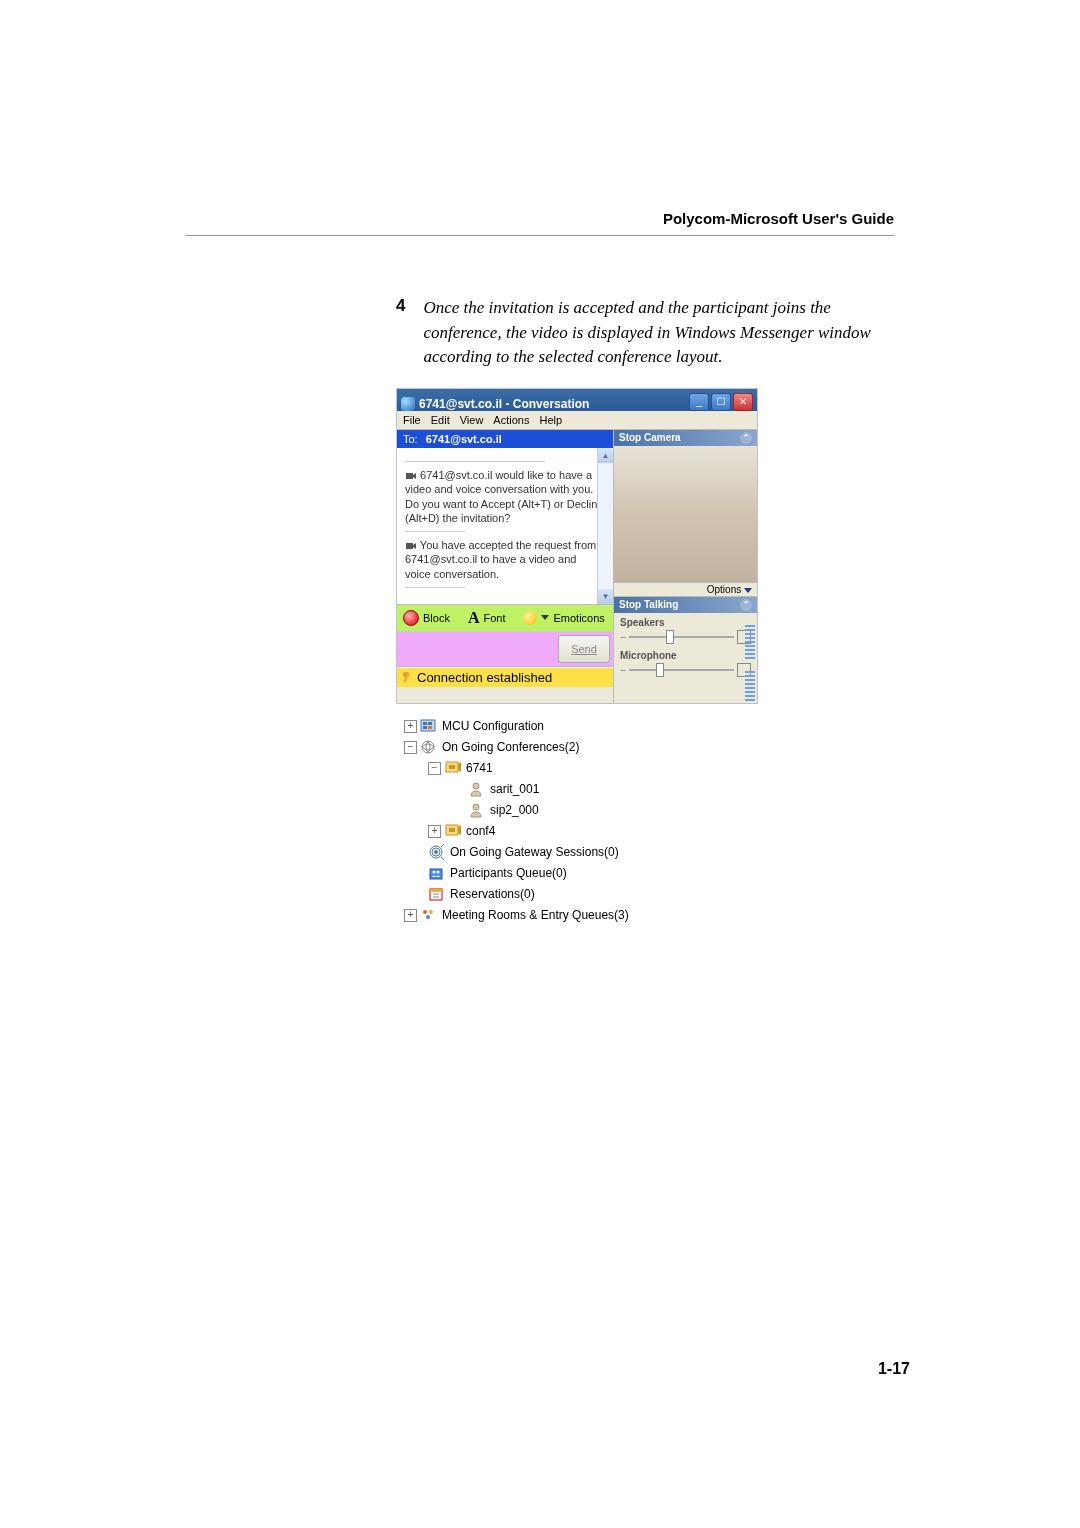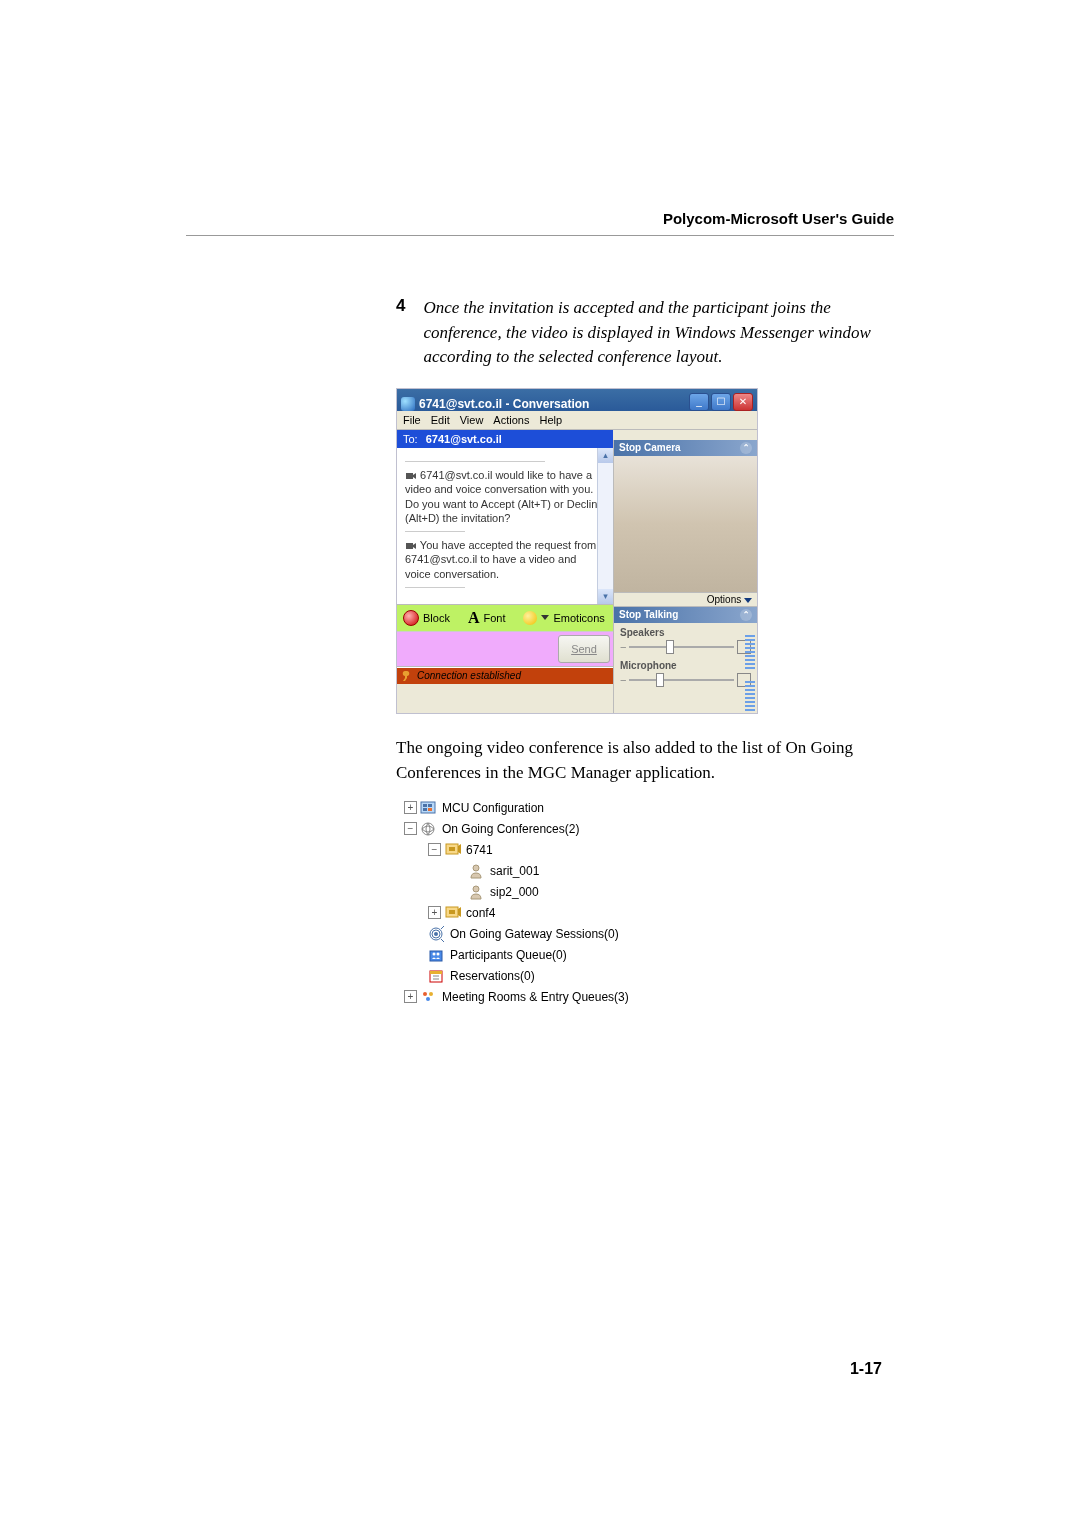--- a/index.html
+++ b/index.html
@@ -34,43 +34,43 @@
   .scrll .arr { position:absolute; left:0; right:0; height:15px; background:linear-gradient(to bottom,#dbe6fa,#b8c9ea); color:#4a72a8; display:flex; align-items:center; justify-content:center; font-size:9px; }
   .actionbar { background:#bef264; padding:4px 6px; display:flex; align-items:center; gap:18px; border-bottom:1px solid #ccc;text-align:right; }
   .actitem { display:flex; align-items:center; gap:4px; font-size:11px; }
   .circ { width:14px; height:14px; border-radius:50%; display:inline-block; }
   .circ.red { background:radial-gradient(circle at 35% 35%, #ffb0b0, #c00); border:1px solid #900; }
   .Aicon { font-family:'Times New Roman',serif; font-weight:bold; font-size:16px;}
   .emoticon { width:14px; height:14px; border-radius:50%; background:radial-gradient(circle at 35% 35%, #fff09c, #f0c000); display:inline-block; }
   .tri { display:inline-block; width:0; height:0; border-left:4px solid transparent; border-right:4px solid transparent; border-top:5px solid #333; }
   .inputarea { background:#f0abfc; height:34px; position:relative; border-bottom:1px solid #bbb; }
   .sendbtn { position:absolute; right:3px; top:3px; bottom:3px; width:50px; background:linear-gradient(to bottom,#f6f6f2,#e0e0d0); border:1px solid #aaa; border-radius:3px; display:flex; align-items:center; justify-content:center; color:#888; font-size:11px; }
-  .statusbar { background:#c2410c; padding:2px 4px; display:flex; align-items:center; gap:4px; border-top:1px solid #fff; font-size:10px;font-style:italic; }
+  .statusbar { background:#fde047; padding:2px 4px; display:flex; align-items:center; gap:4px; border-top:1px solid #fff; font-size:13px; }
   .statusbar .sic { width:12px; height:12px; display:inline-block; }
-  .rightcol { width:143px; background:#ece9d8; border-left:1px solid #bbb; display:flex; flex-direction:column;margin-top:10px; }
+  .rightcol { width:143px; background:#ece9d8; border-left:1px solid #bbb; display:flex; flex-direction:column; }
   .panelhdr { background:linear-gradient(to right,#4a72a8,#8aa6cd); color:#fff; font-size:10px; font-weight:bold; padding:2px 5px; display:flex; justify-content:space-between; align-items:center; }
   .chev { width:12px; height:12px; background:rgba(255,255,255,0.2); border-radius:50%; color:#fff; font-size:8px; display:flex; align-items:center; justify-content:center; }
   .videoarea { height:136px; background:linear-gradient(to bottom, #e8e2d8 0%, #d0c4b0 50%, #c0b4a0 100%); position:relative; border-bottom:1px solid #bbb; }
   .optbar { background:#ece9d8; text-align:right; padding:1px 5px; font-size:10px; border-bottom:1px solid #bbb; }
   .audiopanel { padding:4px 6px; font-size:10px; }
   .slider { display:flex; align-items:center; gap:3px; margin:2px 0 6px 0; }
   .slider .track { flex:1; height:2px; background:#aaa; position:relative; }
   .slider .thumb { width:6px; height:12px; background:#fff; border:1px solid #888; position:absolute; top:-6px; }
   .slider .mut { width:12px; height:12px; border:1px solid #888; display:inline-block; position:relative; }
   .vu { position:absolute; right:2px; width:10px; background:repeating-linear-gradient(to top, #6ca0e8 0 2px, transparent 2px 4px); }
   .vu1 { top:10px; height:36px; }
   .vu2 { top:58px; height:30px; }
 
   .para2 { margin-top:22px; font-size:17px; line-height:1.45; }
   .tree { margin-top:12px; font-family: Tahoma, Arial, sans-serif; font-size:12px; color:#000; width:300px; }
   .tree-row { display:flex; align-items:center; height:21px; white-space:nowrap; }
   .exp { width:11px; height:11px; border:1px solid #888; background:#fff; display:flex; align-items:center; justify-content:center; font-size:10px; line-height:1; color:#555; margin-right:3px; font-family:Arial; }
   .ticon { width:18px; height:16px; margin-right:4px; display:inline-block; }
 
-  .footer { position:absolute; bottom:150px; right:92px; font-family: Arial, Helvetica, sans-serif; font-weight:bold; font-size:16px; }
+  .footer { position:absolute; bottom:150px; right:64px; font-family: Arial, Helvetica, sans-serif; font-weight:bold; font-size:16px; }
 </style>
 </head>
 <body>
 <div class="page">
 
   <div class="header-area">
     <div class="header-title">Polycom-Microsoft User's Guide</div>
     <hr class="header-rule">
   </div>
 
@@ -186,21 +186,20 @@
                 </div>
               <span class="mut"></span>
             </div>
             <div class="vu vu1"></div>
             <div class="vu vu2"></div>
           </div>
         </div>
       </div>
     </div>
 
-    <div class="para2">The ongoing video conference is also added to the list of On Going Conferences in the MGC Manager application.</div>
 
     <div class="tree">
       <div class="tree-row">
         <span style="width:8px;"></span>
         <span class="exp">+</span>
         <span class="ticon"><svg viewBox="0 0 18 16">
               <rect x="1" y="2" width="14" height="11" fill="#b8d8f8" stroke="#4a72a8"></rect>
               <rect x="3" y="4" width="4" height="3" fill="#4a72a8"></rect>
               <rect x="8" y="4" width="4" height="3" fill="#4a72a8"></rect>
               <rect x="3" y="8" width="4" height="3" fill="#4a72a8"></rect>

